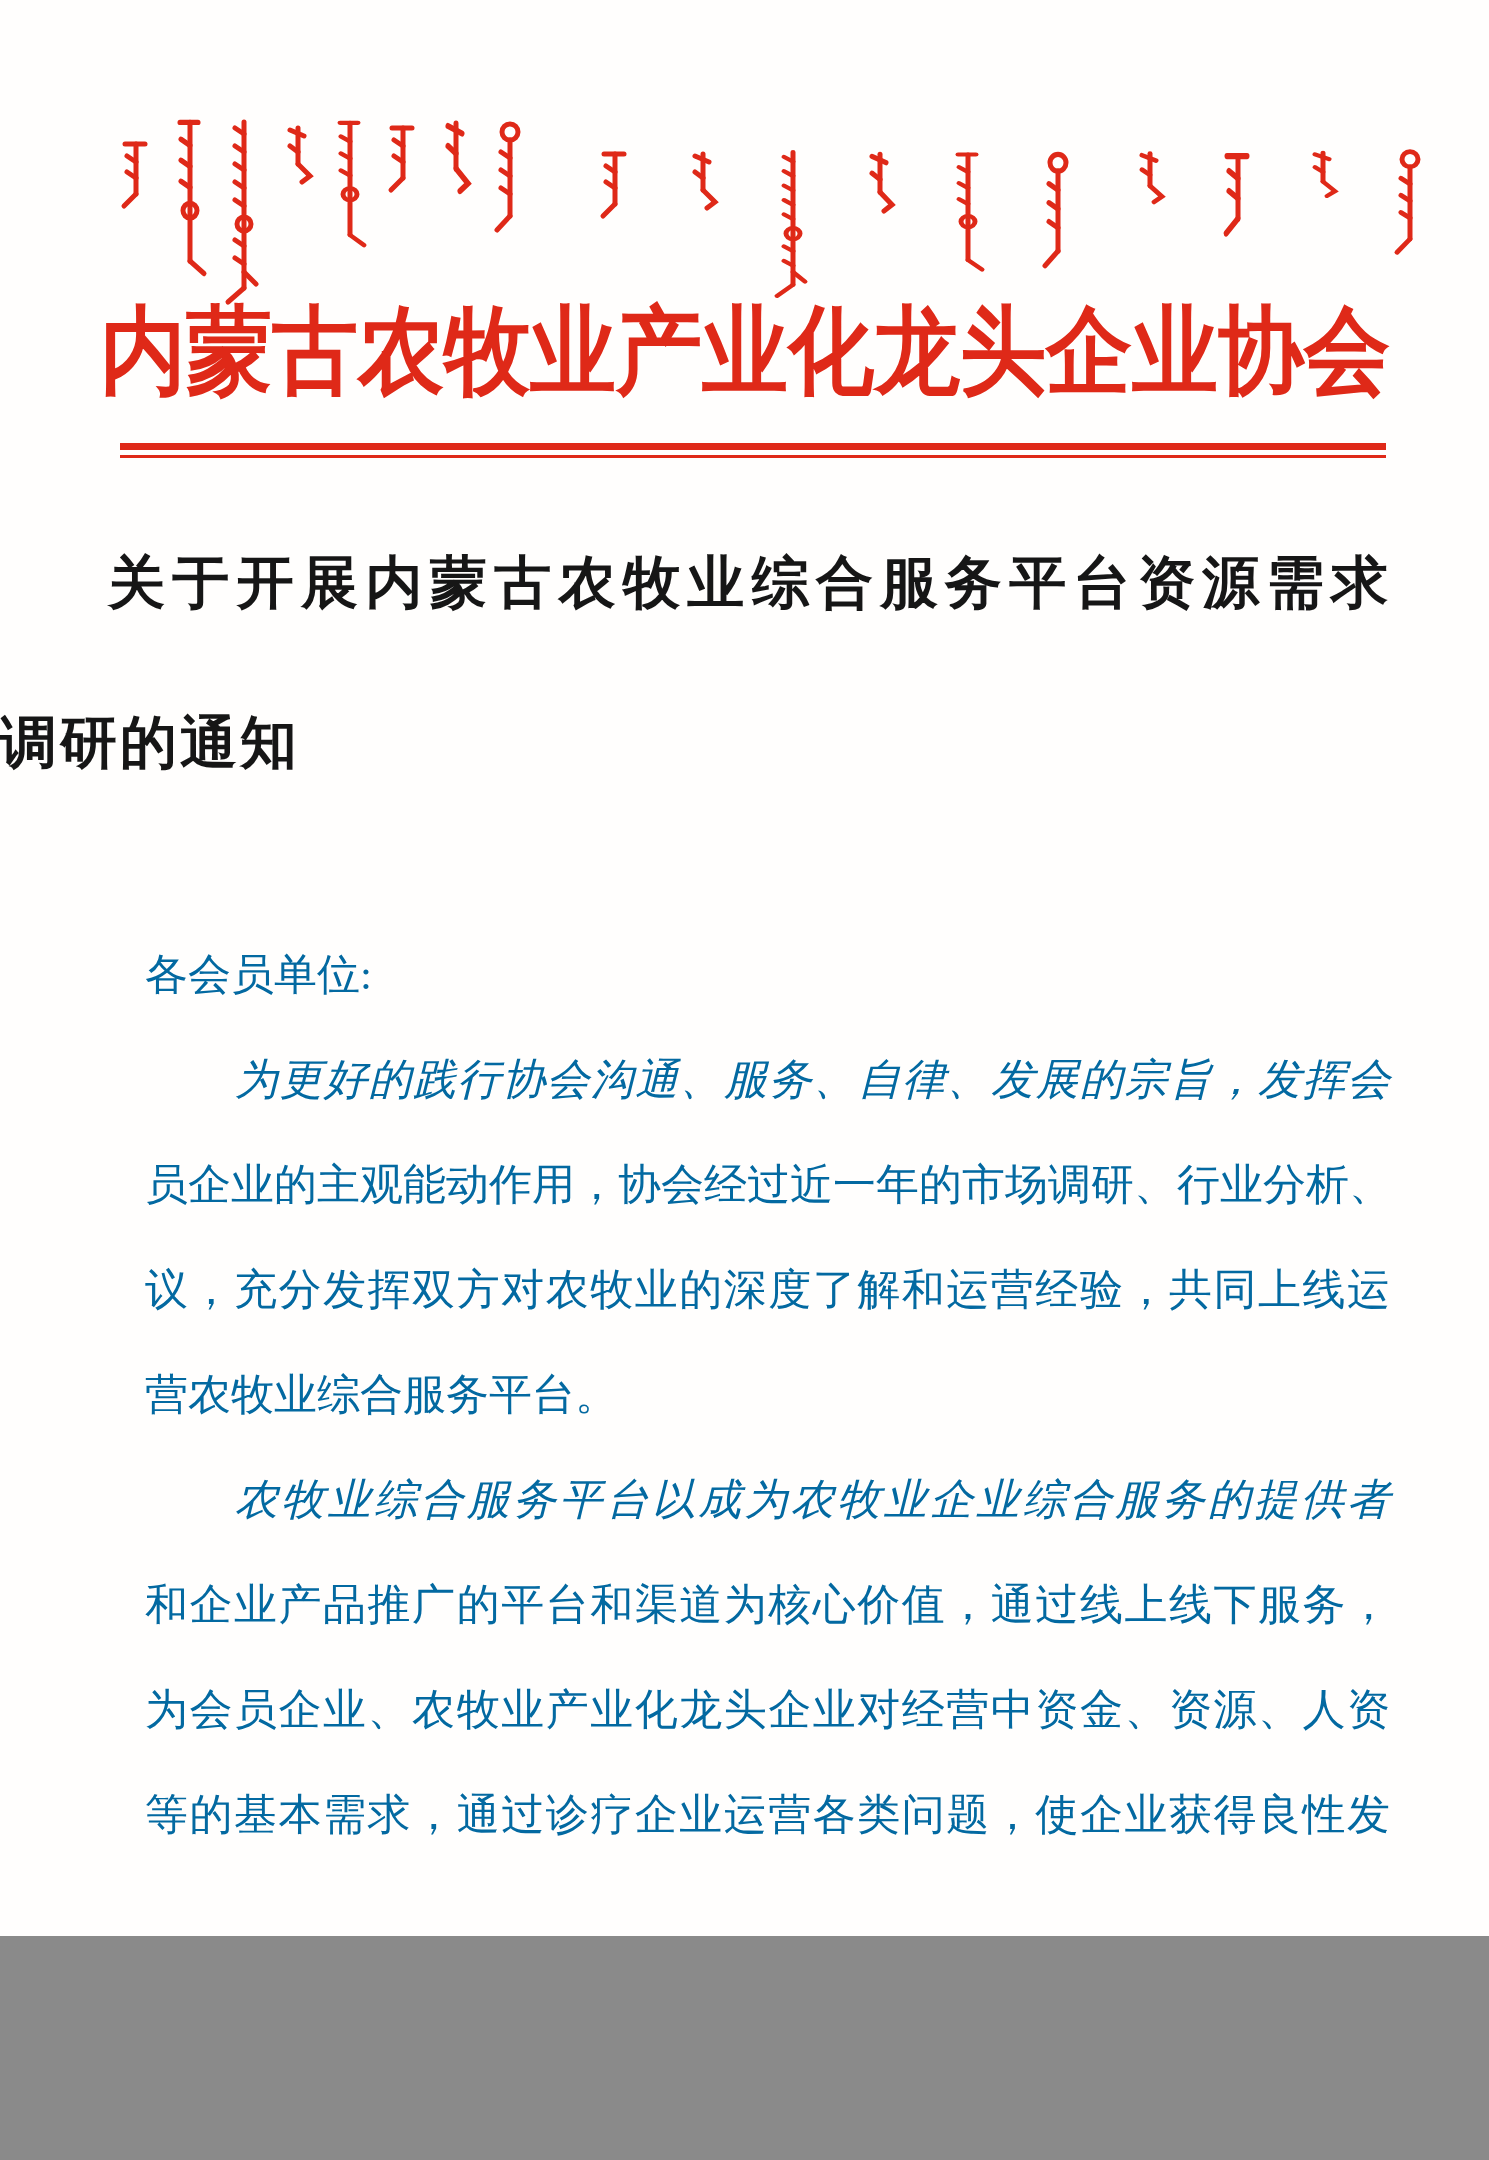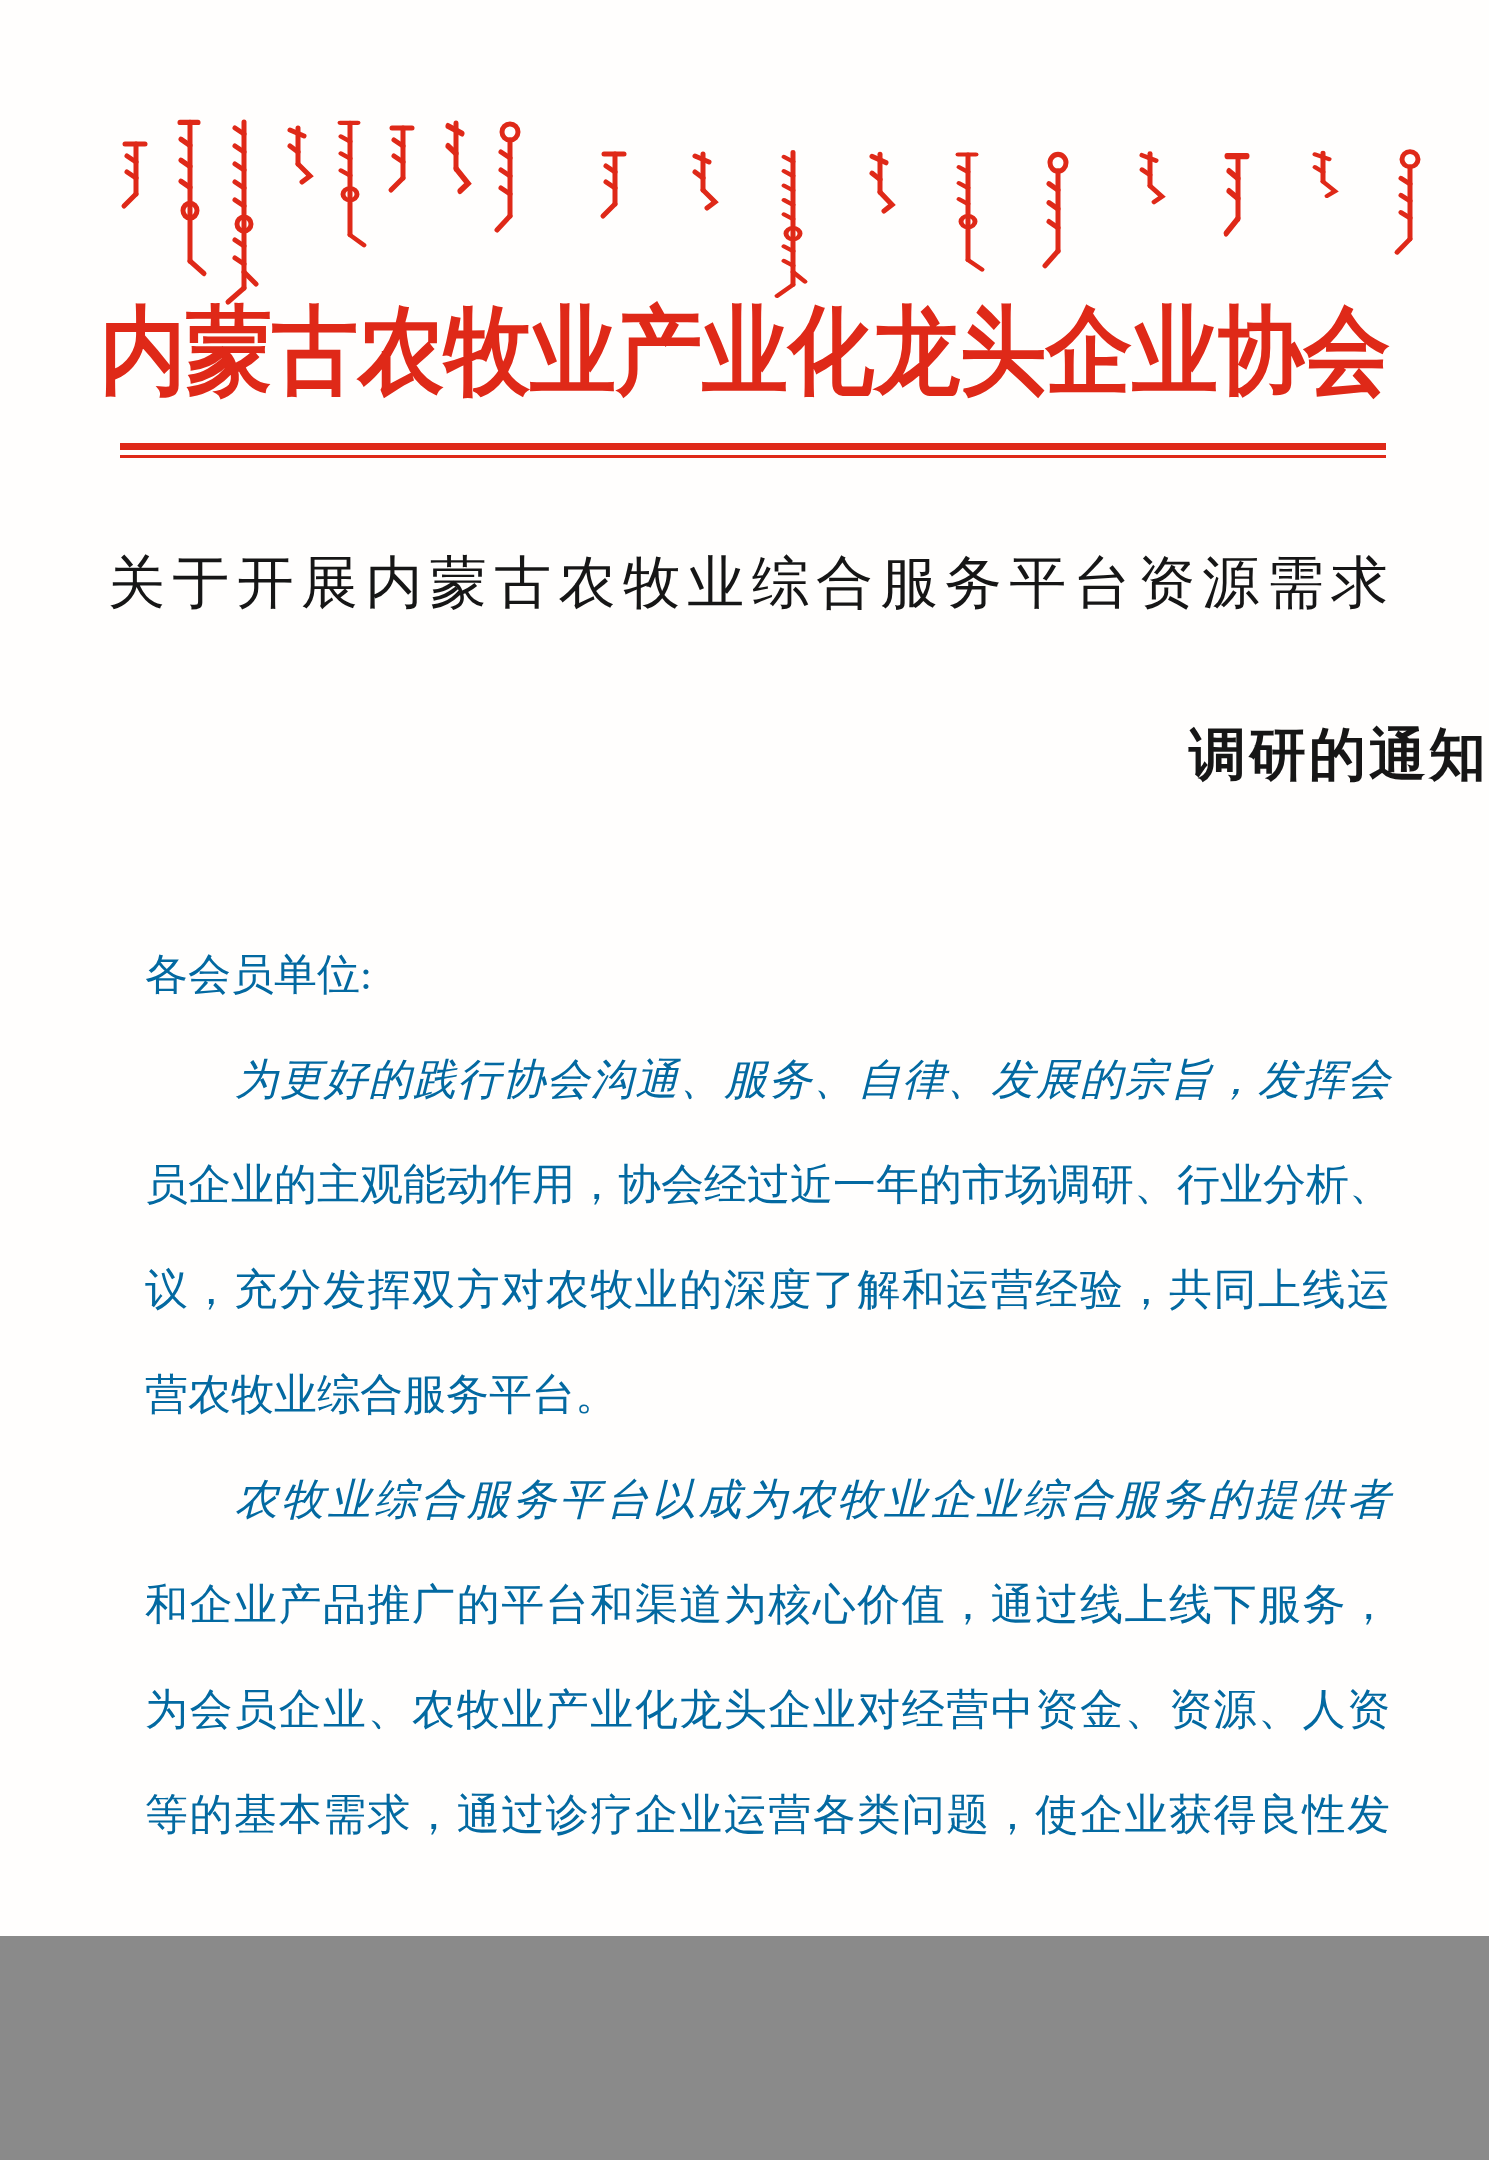--- a/index.html
+++ b/index.html
@@ -52,39 +52,38 @@
   #rule-bottom-thin  { left: 128px; width: 1252px; top: 2036px; height: 3px; }
   #rule-bottom-thick { left: 128px; width: 1252px; top: 2045px; height: 6px; }
 
   
   #doc-title-1 {
     position: absolute;
     left: 108px;
     top: 546px;
     width: 1280px;
     font-size: 57px;
-    font-weight: normal;
+    font-weight: bold;
     color: #161616;
     line-height: 74px;
     text-align: justify;
     text-align-last: justify;
     white-space: nowrap;
   }
   #doc-title-2 {
     position: absolute;
     left: 0;
     top: 706px;
     width: 100%;
     font-size: 57px;
     font-weight: bold;
     color: #161616;
     line-height: 74px;
-    text-align: right;
+    text-align: left;
     letter-spacing: 3px;
-    margin-top: 12px;
   }
 
   
   #body-block {
     position: absolute;
     left: 145px;
     top: 922px;
     width: 1245px;
     color: #0369a1;
   }

